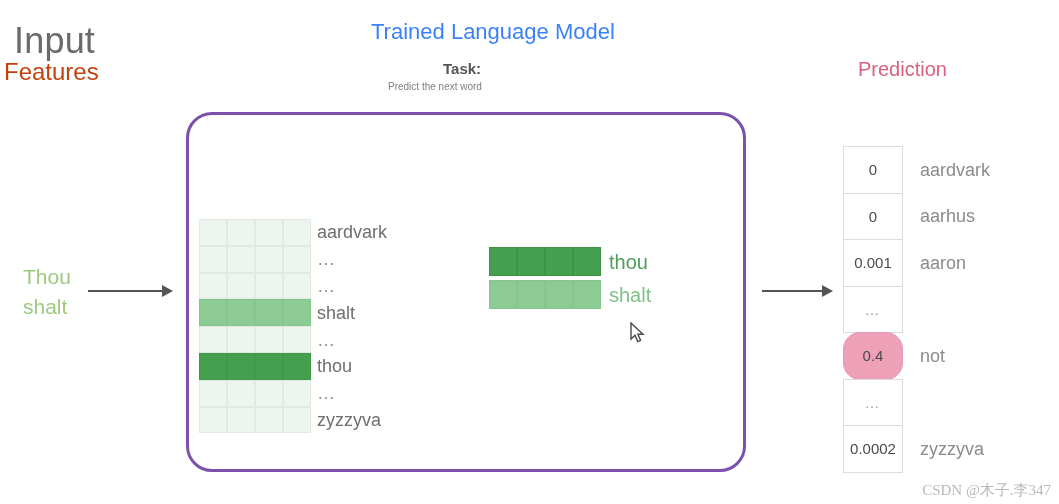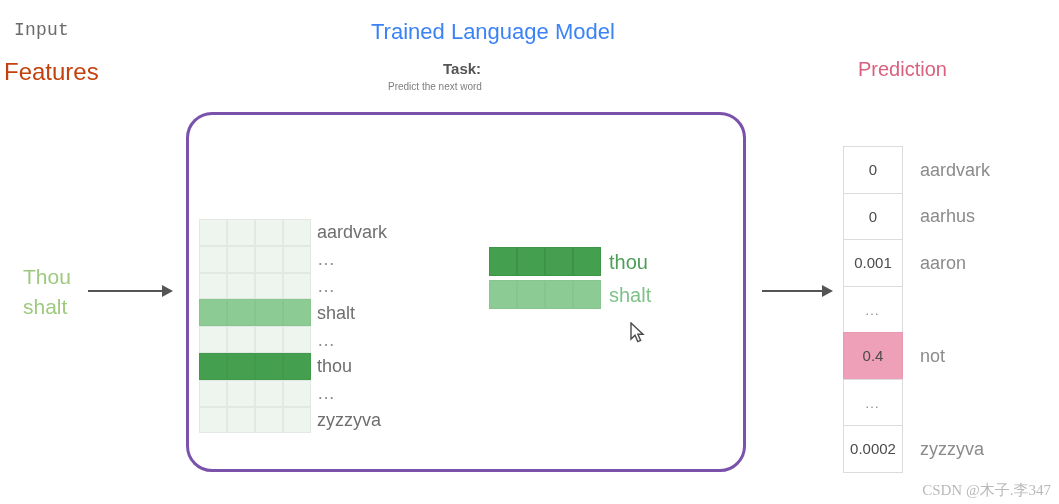--- a/index.html
+++ b/index.html
@@ -18,24 +18,23 @@
     position: absolute;
     left: 0; top: 0;
     width: 1059px;
     height: 504px;
   }
 
   
   .hdr-input {
     position: absolute;
     left: 14px; top: 20px;
-    font-size: 18px;
+    font-size: 36px;
     color: #6b6b6b;
     letter-spacing: 0.2px;
-    font-family: Liberation Mono, monospace;
   }
   .hdr-input-sub {
     position: absolute;
     left: 4px; top: 58px;
     font-size: 24px;
     color: #c2410c;
   }
   .hdr-center-title {
     position: absolute;
     left: 371px; top: 19px;
@@ -194,21 +193,21 @@
     position: relative;
     height: 47.5px;
     border: 1px solid #dcdcdc;
     box-sizing: border-box;
     background: #ffffff;
     display: flex;
     align-items: center;
     justify-content: center;
     margin-top: -1px;
   }
-  .out-row.highlight { background: #eda0b8; border-color: #e79ab2; }
+  .out-row.highlight { background: #eda0b8; border-color: #e79ab2; border-radius: 17px; }
   .out-value {
     font-size: 15px;
     color: #4b4b4b;
   }
   .out-value.ellipsis {
     color: #9a9a9a;
     letter-spacing: 2px;
   }
   .out-word {
     position: absolute;

